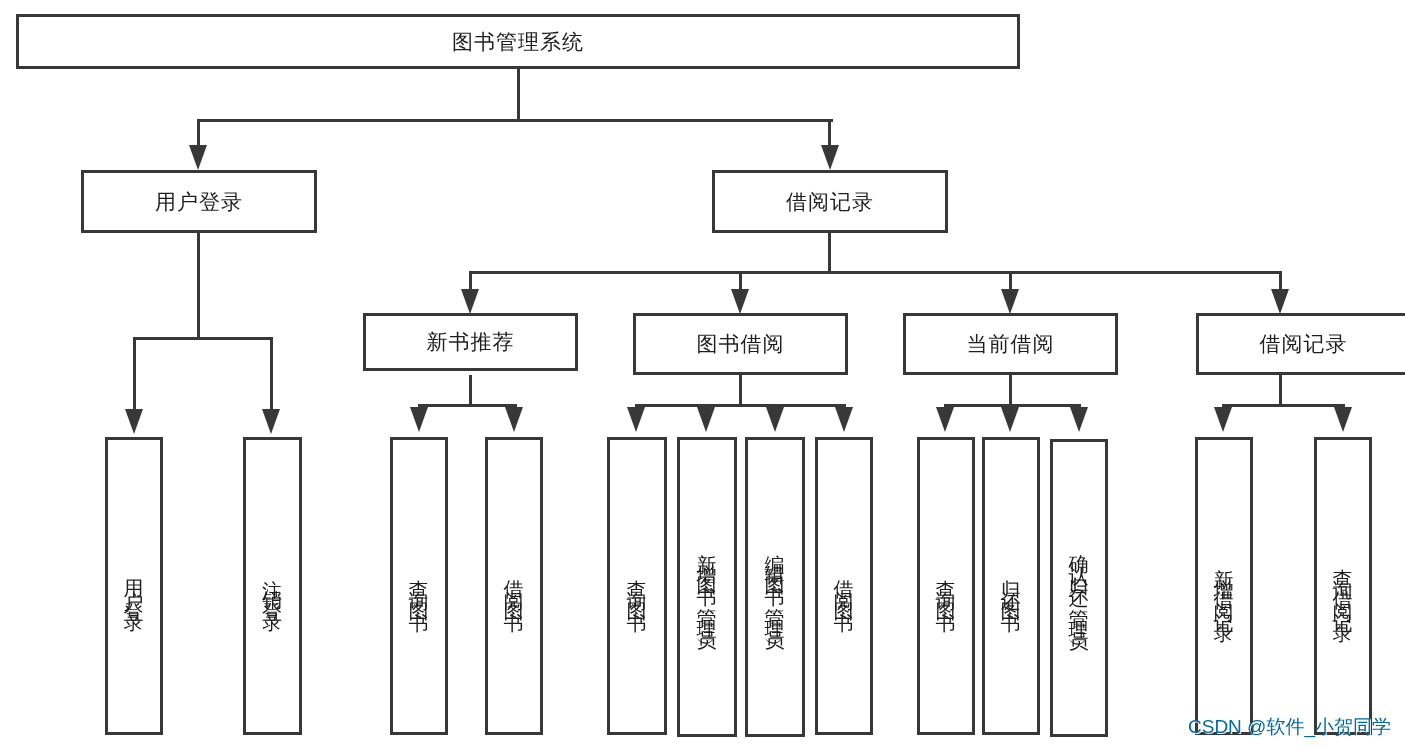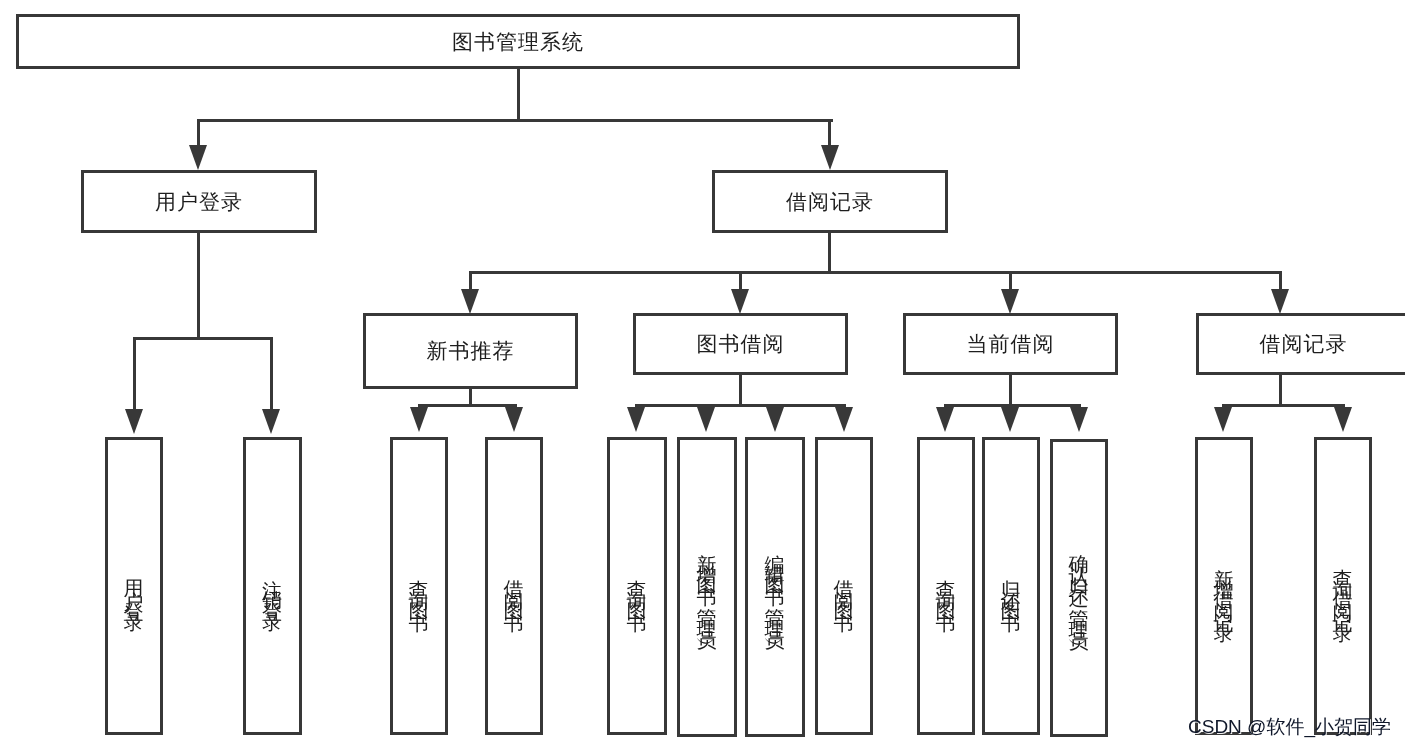--- a/index.html
+++ b/index.html
@@ -61,21 +61,21 @@
     border-left:9px solid transparent;
     border-right:9px solid transparent;
     border-top:25px solid var(--line);
     z-index:1;
   }
   #watermark{
     position:absolute;
     left:1188px;
     top:714px;
     font-size:19px;
-    color:#0f172a;
+    color:#0369a1;
     text-shadow:1px 1px 0 rgba(255,255,255,0.9);
     white-space:nowrap;
     z-index:5;
   }
 </style>
 </head>
 <body>
 
 <div id="canvas">
 
@@ -131,21 +131,21 @@
     <span>图书管理系统</span>
   </div>
 
   <div class="node" style="left:81px;top:170px;width:236px;height:63px;">
     <span>用户登录</span>
   </div>
   <div class="node" style="left:712px;top:170px;width:236px;height:63px;">
     <span>借阅记录</span>
   </div>
 
-  <div class="node" style="left:363px;top:313px;width:215px;height:76px;">
+  <div class="node" style="left:363px;top:313px;width:215px;height:58px;">
     <span>新书推荐</span>
   </div>
   <div class="node" style="left:633px;top:313px;width:215px;height:62px;">
     <span>图书借阅</span>
   </div>
   <div class="node" style="left:903px;top:313px;width:215px;height:62px;">
     <span>当前借阅</span>
   </div>
   <div class="node" style="left:1173px;top:313px;width:215px;height:62px;margin-left:23px;">
     <span>借阅记录</span>

